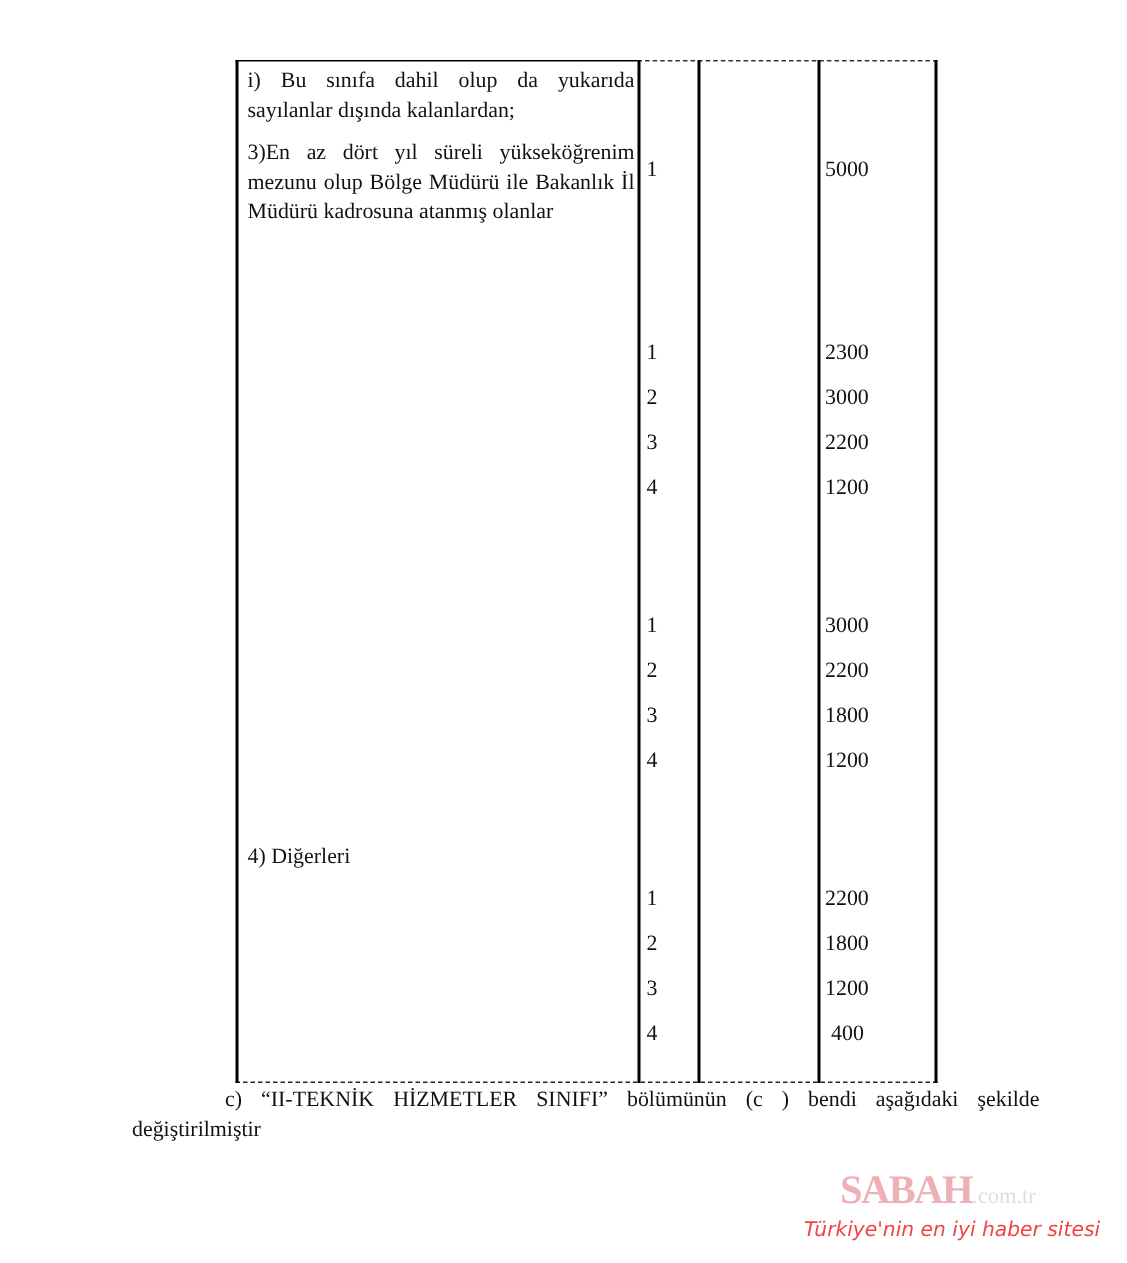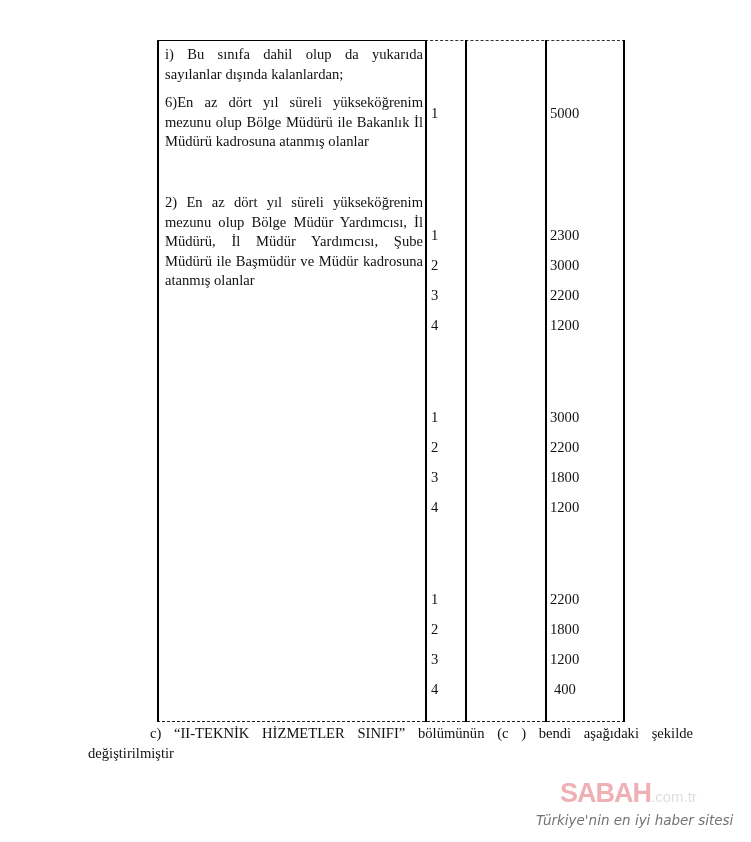--- a/index.html
+++ b/index.html
@@ -10,63 +10,63 @@
   .vline.thin { width:1.5px; }
   .topline { position:absolute; top:0; height:0; border-top:1.5px solid #000; }
   .topdash { position:absolute; top:0; height:0; border-top:1px dashed #333; }
   .botdash { position:absolute; bottom:0; left:0; right:0; height:0; border-top:1.3px dashed #222; }
   .cell-text { position:absolute; left:8px; width:258px; font-size:14.6px; line-height:19.5px; text-align:justify; }
   .num { position:absolute; font-size:14.6px; line-height:18px; }
   .grade { left:274px; }
   .amount { left:393px; }
   .footer { position:absolute; left:88px; top:723px; width:605px; font-size:14.6px; line-height:20px; text-align:justify; }
   .footer .l1 { display:block; text-indent:62px; text-align-last:justify; }
-  .wm { position:absolute; left:560px; top:778px; color:#f2c3c6; font-family:Liberation Sans, sans-serif; }
+  .wm { position:absolute; left:560px; top:778px; color:#f2c3c6; font-family:Liberation Serif, serif; }
   .wm .brand { font-size:27px; font-weight:bold; letter-spacing:-1px; color:#efb0b5; }
   .wm .dom { font-size:15px; color:#dedede; }
-  .wm2 { position:absolute; left:536px; top:812px; font-size:13.5px; color:#737373; font-family:"DejaVu Sans", sans-serif; font-style:italic; }
+  .wm2 { position:absolute; left:536px; top:812px; font-size:13.5px; color:#ef4444; font-family:"DejaVu Sans", sans-serif; font-style:italic; }
 </style>
 </head>
 <body>
 
 <div class="tbl">
   <div class="topline" style="left:0;width:268px"></div>
   <div class="topdash" style="left:268px;width:200px"></div>
   <div class="botdash"></div>
   <div class="vline" style="left:0"></div>
   <div class="vline thin" style="left:268px"></div>
   <div class="vline" style="left:308px"></div>
   <div class="vline" style="left:388px"></div>
   <div class="vline" style="left:466px"></div>
 
   <div class="cell-text" style="top:5px">i) Bu sınıfa dahil olup da yukarıda sayılanlar dışında kalanlardan;</div>
 
-  <div class="cell-text" style="top:53px">6)En az dört yıl süreli yükseköğrenim mezunu olup Bölge Müdürü ile Bakanlık İl Müdürü kadrosuna atanmış olanlar</div>
+  <div class="cell-text" style="top:53px">3)En az dört yıl süreli yükseköğrenim mezunu olup Bölge Müdürü ile Bakanlık İl Müdürü kadrosuna atanmış olanlar</div>
   <div class="num grade" style="top:64px">1</div>
   <div class="num amount" style="top:64px">5000</div>
 
-  <div class="cell-text" style="top:153px">2) En az dört yıl süreli yükseköğrenim mezunu olup Bölge Müdür Yardımcısı, İl Müdürü, İl Müdür Yardımcısı, Şube Müdürü ile Başmüdür ve Müdür kadrosuna atanmış olanlar</div>
   <div class="num grade" style="top:186px">1</div>
   <div class="num amount" style="top:186px">2300</div>
   <div class="num grade" style="top:216px">2</div>
   <div class="num amount" style="top:216px">3000</div>
   <div class="num grade" style="top:246px">3</div>
   <div class="num amount" style="top:246px">2200</div>
   <div class="num grade" style="top:276px">4</div>
   <div class="num amount" style="top:276px">1200</div>
 
   <div class="num grade" style="top:368px">1</div>
   <div class="num amount" style="top:368px">3000</div>
   <div class="num grade" style="top:398px">2</div>
   <div class="num amount" style="top:398px">2200</div>
   <div class="num grade" style="top:428px">3</div>
   <div class="num amount" style="top:428px">1800</div>
   <div class="num grade" style="top:458px">4</div>
   <div class="num amount" style="top:458px">1200</div>
 
+  <div class="cell-text" style="top:522px">4) Diğerleri</div>
   <div class="num grade" style="top:550px">1</div>
   <div class="num amount" style="top:550px">2200</div>
   <div class="num grade" style="top:580px">2</div>
   <div class="num amount" style="top:580px">1800</div>
   <div class="num grade" style="top:610px">3</div>
   <div class="num amount" style="top:610px">1200</div>
   <div class="num grade" style="top:640px">4</div>
   <div class="num amount" style="top:640px;left:397px">400</div>
 </div>
 

